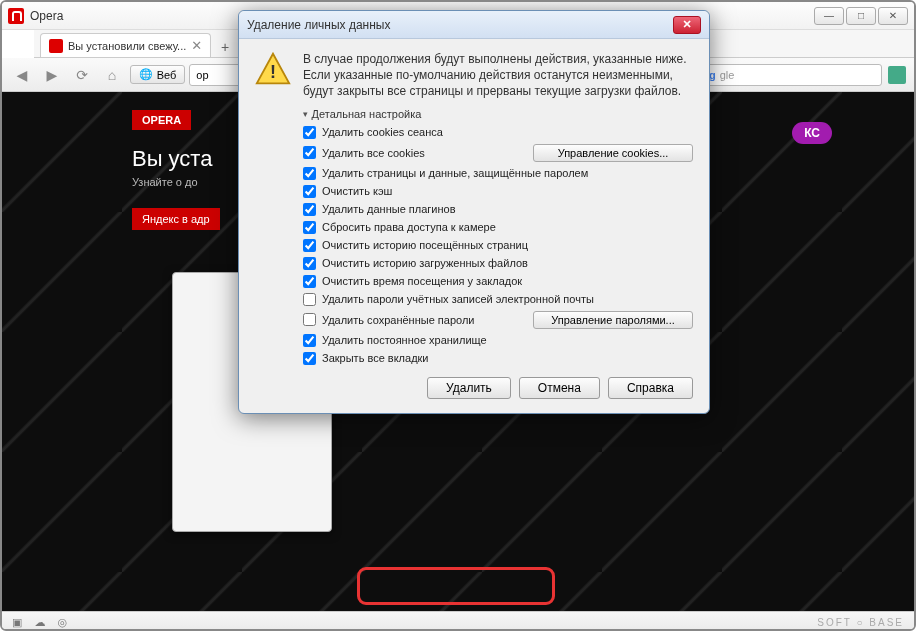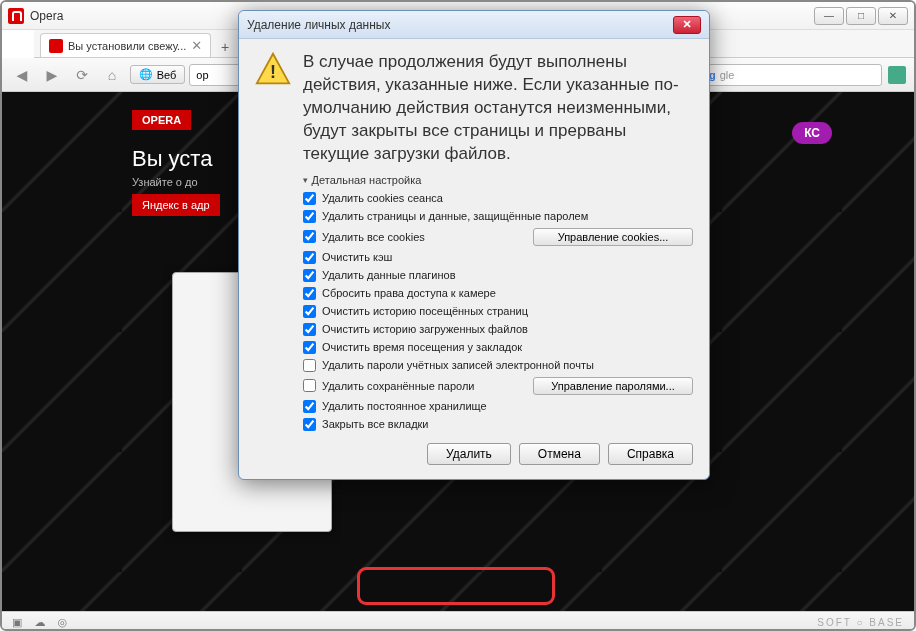--- a/index.html
+++ b/index.html
@@ -80,21 +80,21 @@
     content:"";position:absolute;inset:0;
     background:
       linear-gradient(135deg,transparent 48%,#222 49%,#222 50%,transparent 51%) 0 0/120px 120px,
       #0d0d0d;
   }
   .hero{position:absolute;left:130px;top:18px;color:#fff;}
   .hero .logo-bar{background:#c00;padding:4px 10px;display:inline-block;font-size:11px;font-weight:bold;}
   .hero h1{font-size:22px;margin-top:16px;font-weight:normal;}
   .hero .sub{font-size:11px;color:#bbb;margin-top:4px;}
   .hero .yandex-btn{
-    background:#c00;color:#fff;border:none;padding:5px 10px;font-size:11px;margin-top:6px;
+    background:#c00;color:#fff;border:none;padding:5px 10px;font-size:11px;margin-top:20px;
   }
   .rus-tag{
     position:absolute;right:82px;top:30px;background:#a21caf;color:#fff;padding:4px 12px;
     border-radius:12px;font-size:12px;font-weight:bold;
   }
   .mini-opera{
     position:absolute;left:170px;top:180px;width:160px;height:260px;
     background:#f4f4f4;border:1px solid #aaa;border-radius:4px;
     box-shadow:0 2px 8px rgba(0,0,0,.5);
   }
@@ -119,21 +119,21 @@
     margin-left:auto;width:28px;height:18px;background:linear-gradient(#e67,#c23);
     border:1px solid #a12;border-radius:3px;display:flex;align-items:center;justify-content:center;
     color:#fff;font-size:11px;font-weight:bold;
   }
   .dlg-body{padding:12px 16px 14px 16px;}
   .info-row{display:flex;gap:12px;margin-bottom:8px;}
   .warn-icon{
     width:36px;height:36px;flex-shrink:0;position:relative;
   }
   .warn-icon svg{width:36px;height:36px;}
-  .info-text{font-size:17px;color:#333;line-height:1.35;}
+  .info-text{font-size:12px;color:#333;line-height:1.35;}
   .detail-toggle{
     font-size:11px;color:#333;margin-left:48px;margin-bottom:6px;
     display:flex;align-items:center;gap:4px;
   }
   .detail-toggle .tri{font-size:9px;color:#555;}
   .options{margin-left:48px;}
   .opt-row{
     display:flex;align-items:center;gap:6px;margin:5px 0;font-size:11px;color:#222;
   }
   .chk{width:13px;height:13px;}
@@ -232,26 +232,26 @@
       <span class="tri">▾</span>
       <span>Детальная настройка</span>
     </div>
     <div class="options" id="options-container">
         <div class="opt-row">
           <input type="checkbox" class="chk" checked="" style="">
           <span>Удалить cookies сеанса</span>
         </div>
         <div class="opt-row">
           <input type="checkbox" class="chk" checked="" style="">
-          <span>Удалить страницы и данные, защищённые паролем</span>
-        </div>
-        <div class="opt-row">
-          <input type="checkbox" class="chk" checked="" style="">
           <span>Удалить все cookies</span>
           <button class="manage-btn">Управление cookies...</button>
+        </div>
+        <div class="opt-row">
+          <input type="checkbox" class="chk" checked="" style="">
+          <span>Удалить страницы и данные, защищённые паролем</span>
         </div>
         <div class="opt-row">
           <input type="checkbox" class="chk" checked="" style="">
           <span>Очистить кэш</span>
         </div>
         <div class="opt-row">
           <input type="checkbox" class="chk" checked="" style="">
           <span>Удалить данные плагинов</span>
         </div>
         <div class="opt-row">

